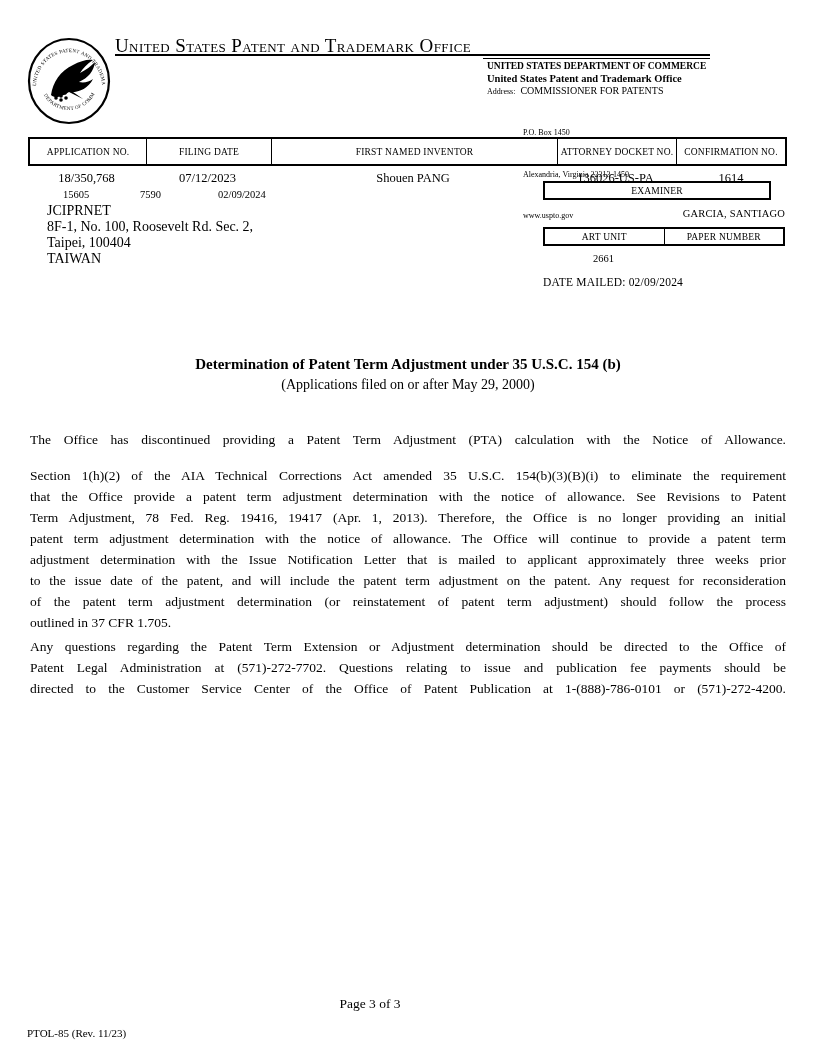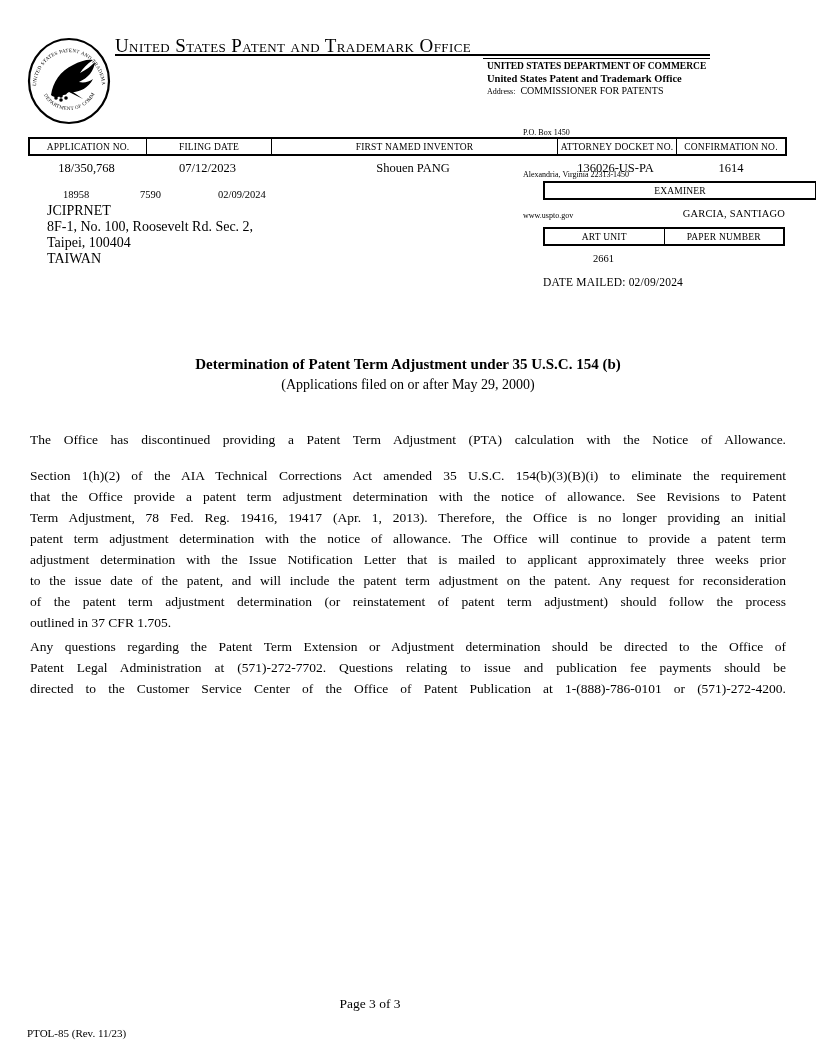--- a/index.html
+++ b/index.html
@@ -17,34 +17,34 @@
   .rule-main{position:absolute;left:115px;top:54px;width:595px;height:2px;background:#000;}
   .rule-sub{position:absolute;left:483px;top:58px;width:227px;height:1px;background:#000;}
   .dept-block{position:absolute;left:487px;top:62px;line-height:1;}
   .dept-l1{font-size:9.5px;font-weight:bold;margin-bottom:2px;}
   .dept-l2{font-size:10.5px;font-weight:bold;margin-bottom:2px;}
   .dept-l3{font-size:10px;margin-bottom:1px;display:flex;align-items:baseline;}
   .dept-l3 .addr-label{font-size:8px;margin-right:5px;}
   .dept-sub{margin-left:36px;font-size:8px;line-height:9.5px;margin-top:32px;}
   
   .app-table{position:absolute;left:28px;top:137px;width:759px;}
-  .ath{display:flex;border:2px solid #000;height:19px;box-sizing:border-box;}
+  .ath{display:flex;border:2px solid #000;height:29px;box-sizing:border-box;}
   .atc{box-sizing:border-box;display:flex;align-items:center;justify-content:center;}
   .ath .atc{border-right:1px solid #000;font-size:9.5px;letter-spacing:.2px;height:100%;}
   .ath .atc:last-child{border-right:none;}
   .atv{display:flex;height:24px;justify-content:space-between;}
   .atv .atc{font-size:12.5px;}
   .c1{width:117px;} .c2{width:125px;} .c3{width:286px;} .c4{width:119px;} .c5{flex:1;}
   
   .code-row{position:absolute;left:0;top:189px;font-size:10.5px;}
   .code-row span{position:absolute;white-space:nowrap;}
   .cust-no{left:63px;} .form-code{left:140px;text-align:right;} .code-date{left:218px;}
   .mail-block{position:absolute;left:47px;top:203px;font-size:14px;line-height:16px;}
   
-  .exm-box{position:absolute;left:543px;top:181px;width:274px;height:19px;border:2px solid #000;
+  .exm-box{position:absolute;left:543px;top:181px;width:228px;height:19px;border:2px solid #000;
     box-sizing:border-box;display:flex;align-items:center;justify-content:center;font-size:9.5px;letter-spacing:.2px;}
   .exm-name{position:absolute;left:543px;top:208px;width:242px;text-align:right;font-size:10.5px;letter-spacing:.2px;}
   .au-box{position:absolute;left:543px;top:227px;width:242px;height:19px;border:2px solid #000;
     box-sizing:border-box;display:flex;}
   .au-cell{flex:1;display:flex;align-items:center;justify-content:center;font-size:9.5px;letter-spacing:.2px;box-sizing:border-box;}
   .au-cell:first-child{border-right:1px solid #000;}
   .au-value{position:absolute;left:543px;top:253px;width:121px;text-align:center;font-size:10.5px;}
   .date-mailed{position:absolute;left:543px;top:276px;font-size:11.5px;letter-spacing:.2px;}
   
   .notice-title{position:absolute;left:0;top:356px;width:816px;text-align:center;font-weight:bold;font-size:15px;}
@@ -113,21 +113,21 @@
     <div class="atv">
       <div class="atc c1">18/350,768</div>
       <div class="atc c2">07/12/2023</div>
       <div class="atc c3">Shouen PANG</div>
       <div class="atc c4">136026-US-PA</div>
       <div class="atc c5">1614</div>
     </div>
   </div>
 
   <div class="code-row">
-    <span class="cust-no">18958</span>
+    <span class="cust-no">15605</span>
     <span class="form-code">7590</span>
     <span class="code-date">02/09/2024</span>
   </div>
   <div class="mail-block">
     <div>JCIPRNET</div>
     <div>8F-1, No. 100, Roosevelt Rd. Sec. 2,</div>
     <div>Taipei, 100404</div>
     <div>TAIWAN</div>
   </div>
 

